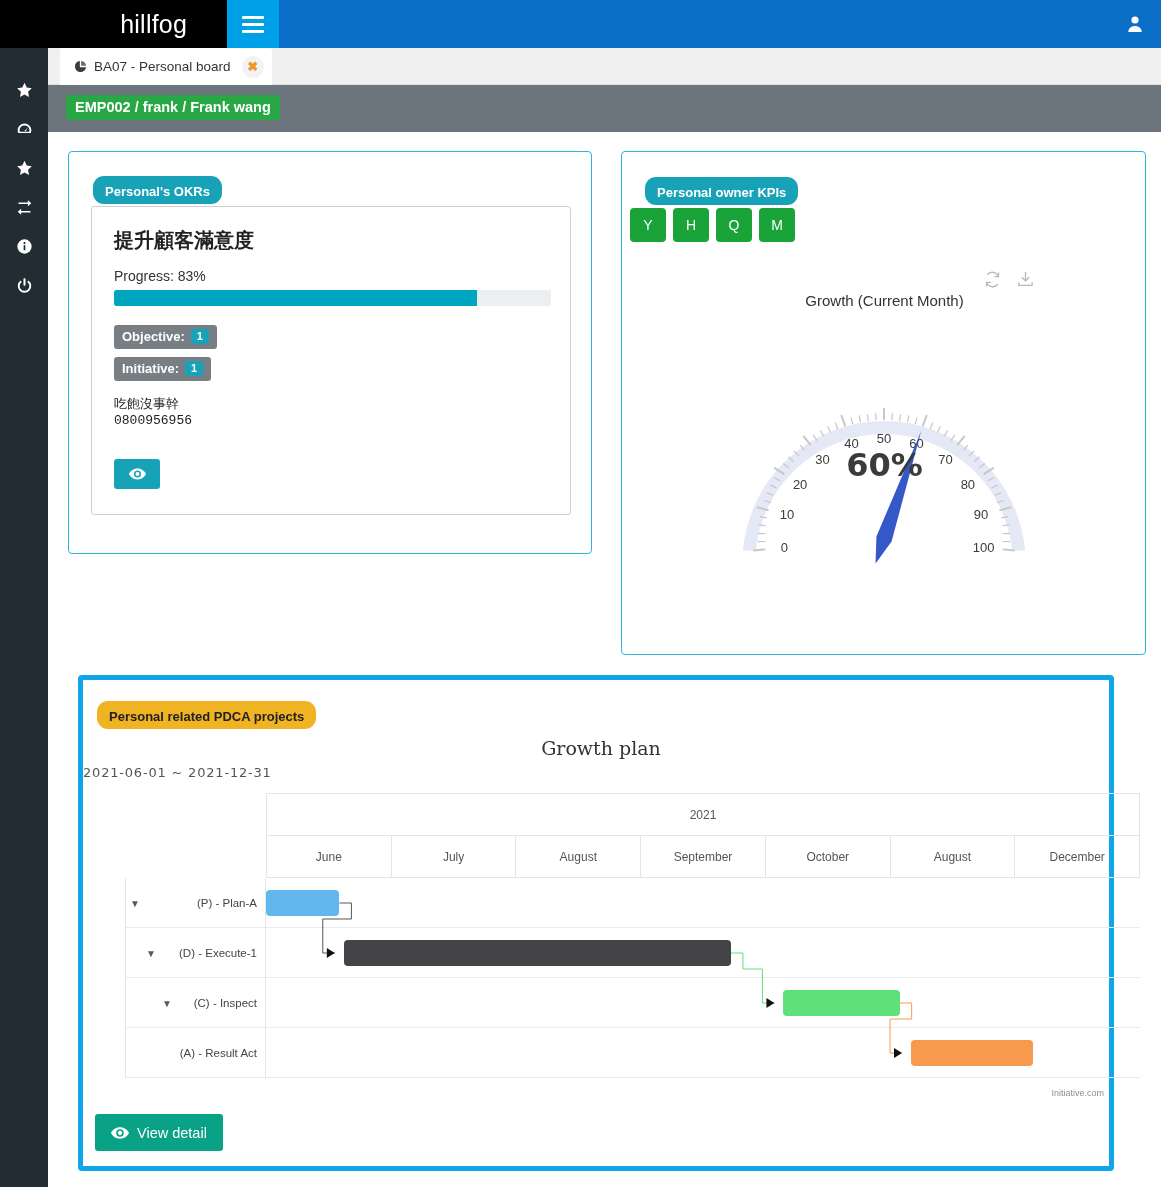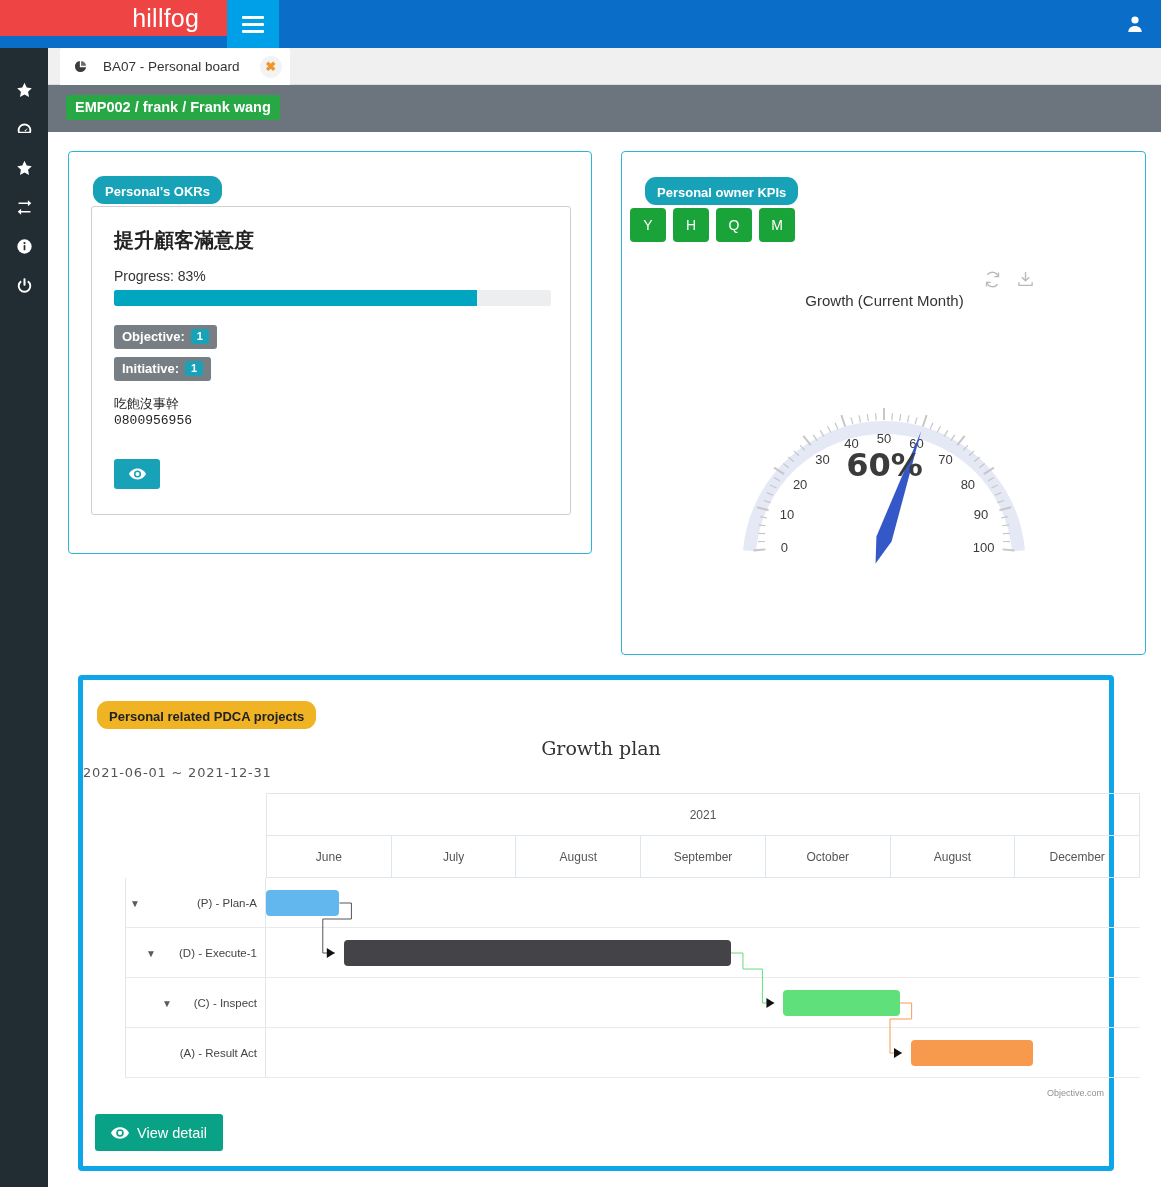--- a/index.html
+++ b/index.html
@@ -8,39 +8,39 @@
     width: 1161px; height: 1187px;
     background: #ffffff;
     font-family: "Liberation Sans", sans-serif;
     font-size: 13px; color: #333;
     overflow: hidden;
     position: relative;
   }
 
   
   #topbar { position:absolute; top:0; left:0; width:1161px; height:48px; background:#0a6ec9; }
-  #brand { position:absolute; left:0; top:0; width:227px; height:36px; background:#ef4444;
-           display:flex; align-items:center; justify-content:flex-end; padding-right:28px; }
+  #brand { position:absolute; left:0; top:0; width:227px; height:48px; background:#000000;
+           display:flex; align-items:center; justify-content:flex-end; padding-right:40px; }
   #brand-text { color:#fff; font-size:25px; font-weight:300; letter-spacing:.2px; }
   #hamburger { position:absolute; left:227px; top:0; width:52px; height:48px; background:#00a0e9;
                display:flex; align-items:center; justify-content:center; cursor:pointer; }
   #hamburger .bars { width:22px; }
   #hamburger .bars i { display:block; height:3px; background:#fff; margin:4px 0; border-radius:1px; }
   #user-avatar { position:absolute; right:16px; top:0; height:48px; display:flex; align-items:center; cursor:pointer; }
 
   
   #sidebar { position:absolute; left:0; top:48px; width:48px; height:1139px; background:#222d33; }
   .side-item { width:48px; height:39px; display:flex; align-items:center; justify-content:center; cursor:pointer; }
   .side-item svg { fill:#fff; }
 
   
   #tabstrip { position:absolute; left:48px; top:48px; width:1113px; height:37px; background:#f0f0f0;
               border-bottom:1px solid #ddd; }
   #tab-0 { position:absolute; left:12px; top:0; height:37px; background:#fff; border-radius:3px 3px 0 0;
-           display:flex; align-items:center; padding:0 8px 0 14px; gap:16px; cursor:pointer; }
+           display:flex; align-items:center; padding:0 8px 0 14px; gap:7px; cursor:pointer; }
   #tab-0 .tab-label { font-size:13.5px; color:#333; white-space:nowrap; }
   #tab-close { width:22px; height:22px; border-radius:50%; background:#f3f3f3; color:#f0962b;
                font-size:13px; font-weight:bold; display:flex; align-items:center; justify-content:center;
                cursor:pointer; margin-left:4px; }
 
   
   #empbar { position:absolute; left:48px; top:85px; width:1113px; height:47px; background:#6c757d; }
   #emp-badge { position:absolute; left:18px; top:10px; background:#28a745; color:#fff;
                font-size:14.5px; font-weight:600; padding:4px 9px 5px; border-radius:3px; white-space:nowrap; }
 
@@ -365,21 +365,21 @@
         </div>
       </div>
     <svg id="gantt-conns" width="1015" height="290" style="position:absolute;left:21px;top:85px;pointer-events:none;">
         <path d="M214.416,25 L226.416,25 L226.416,41 L197.786,41 L197.786,75 L209.786,75" stroke="#555555" stroke-width="1" fill="none"></path>
         <path d="M209.786,75 L201.786,70 L201.786,80 Z" fill="#111"></path>
         <path d="M605.9680000000001,75 L617.9680000000001,75 L617.9680000000001,91 L637.408,91 L637.408,125 L649.408,125" stroke="#5fe07a" stroke-width="1" fill="none"></path>
         <path d="M649.408,125 L641.408,120 L641.408,130 Z" fill="#111"></path>
         <path d="M774.65,125 L786.65,125 L786.65,141 L765.012,141 L765.012,175 L777.012,175" stroke="#f79a4e" stroke-width="1" fill="none"></path>
         <path d="M777.012,175 L769.012,170 L769.012,180 Z" fill="#111"></path>
       </svg>
-    <span id="gantt-credit">Objective.com</span>
+    <span id="gantt-credit">Initiative.com</span>
   </div>
 
   <button id="view-detail-btn">
     <svg width="18" height="12" viewBox="0 0 22 14">
       <path d="M11 0C5.8 0 1.8 3.3 0 7c1.8 3.7 5.8 7 11 7s9.2-3.3 11-7c-1.8-3.7-5.8-7-11-7zm0 11.6A4.6 4.6 0 1 1 11 2.4a4.6 4.6 0 0 1 0 9.2z" fill="#fff"></path>
       <circle cx="11" cy="7" r="2.6" fill="#fff"></circle>
     </svg>
     <span>View detail</span>
   </button>
 </div>

